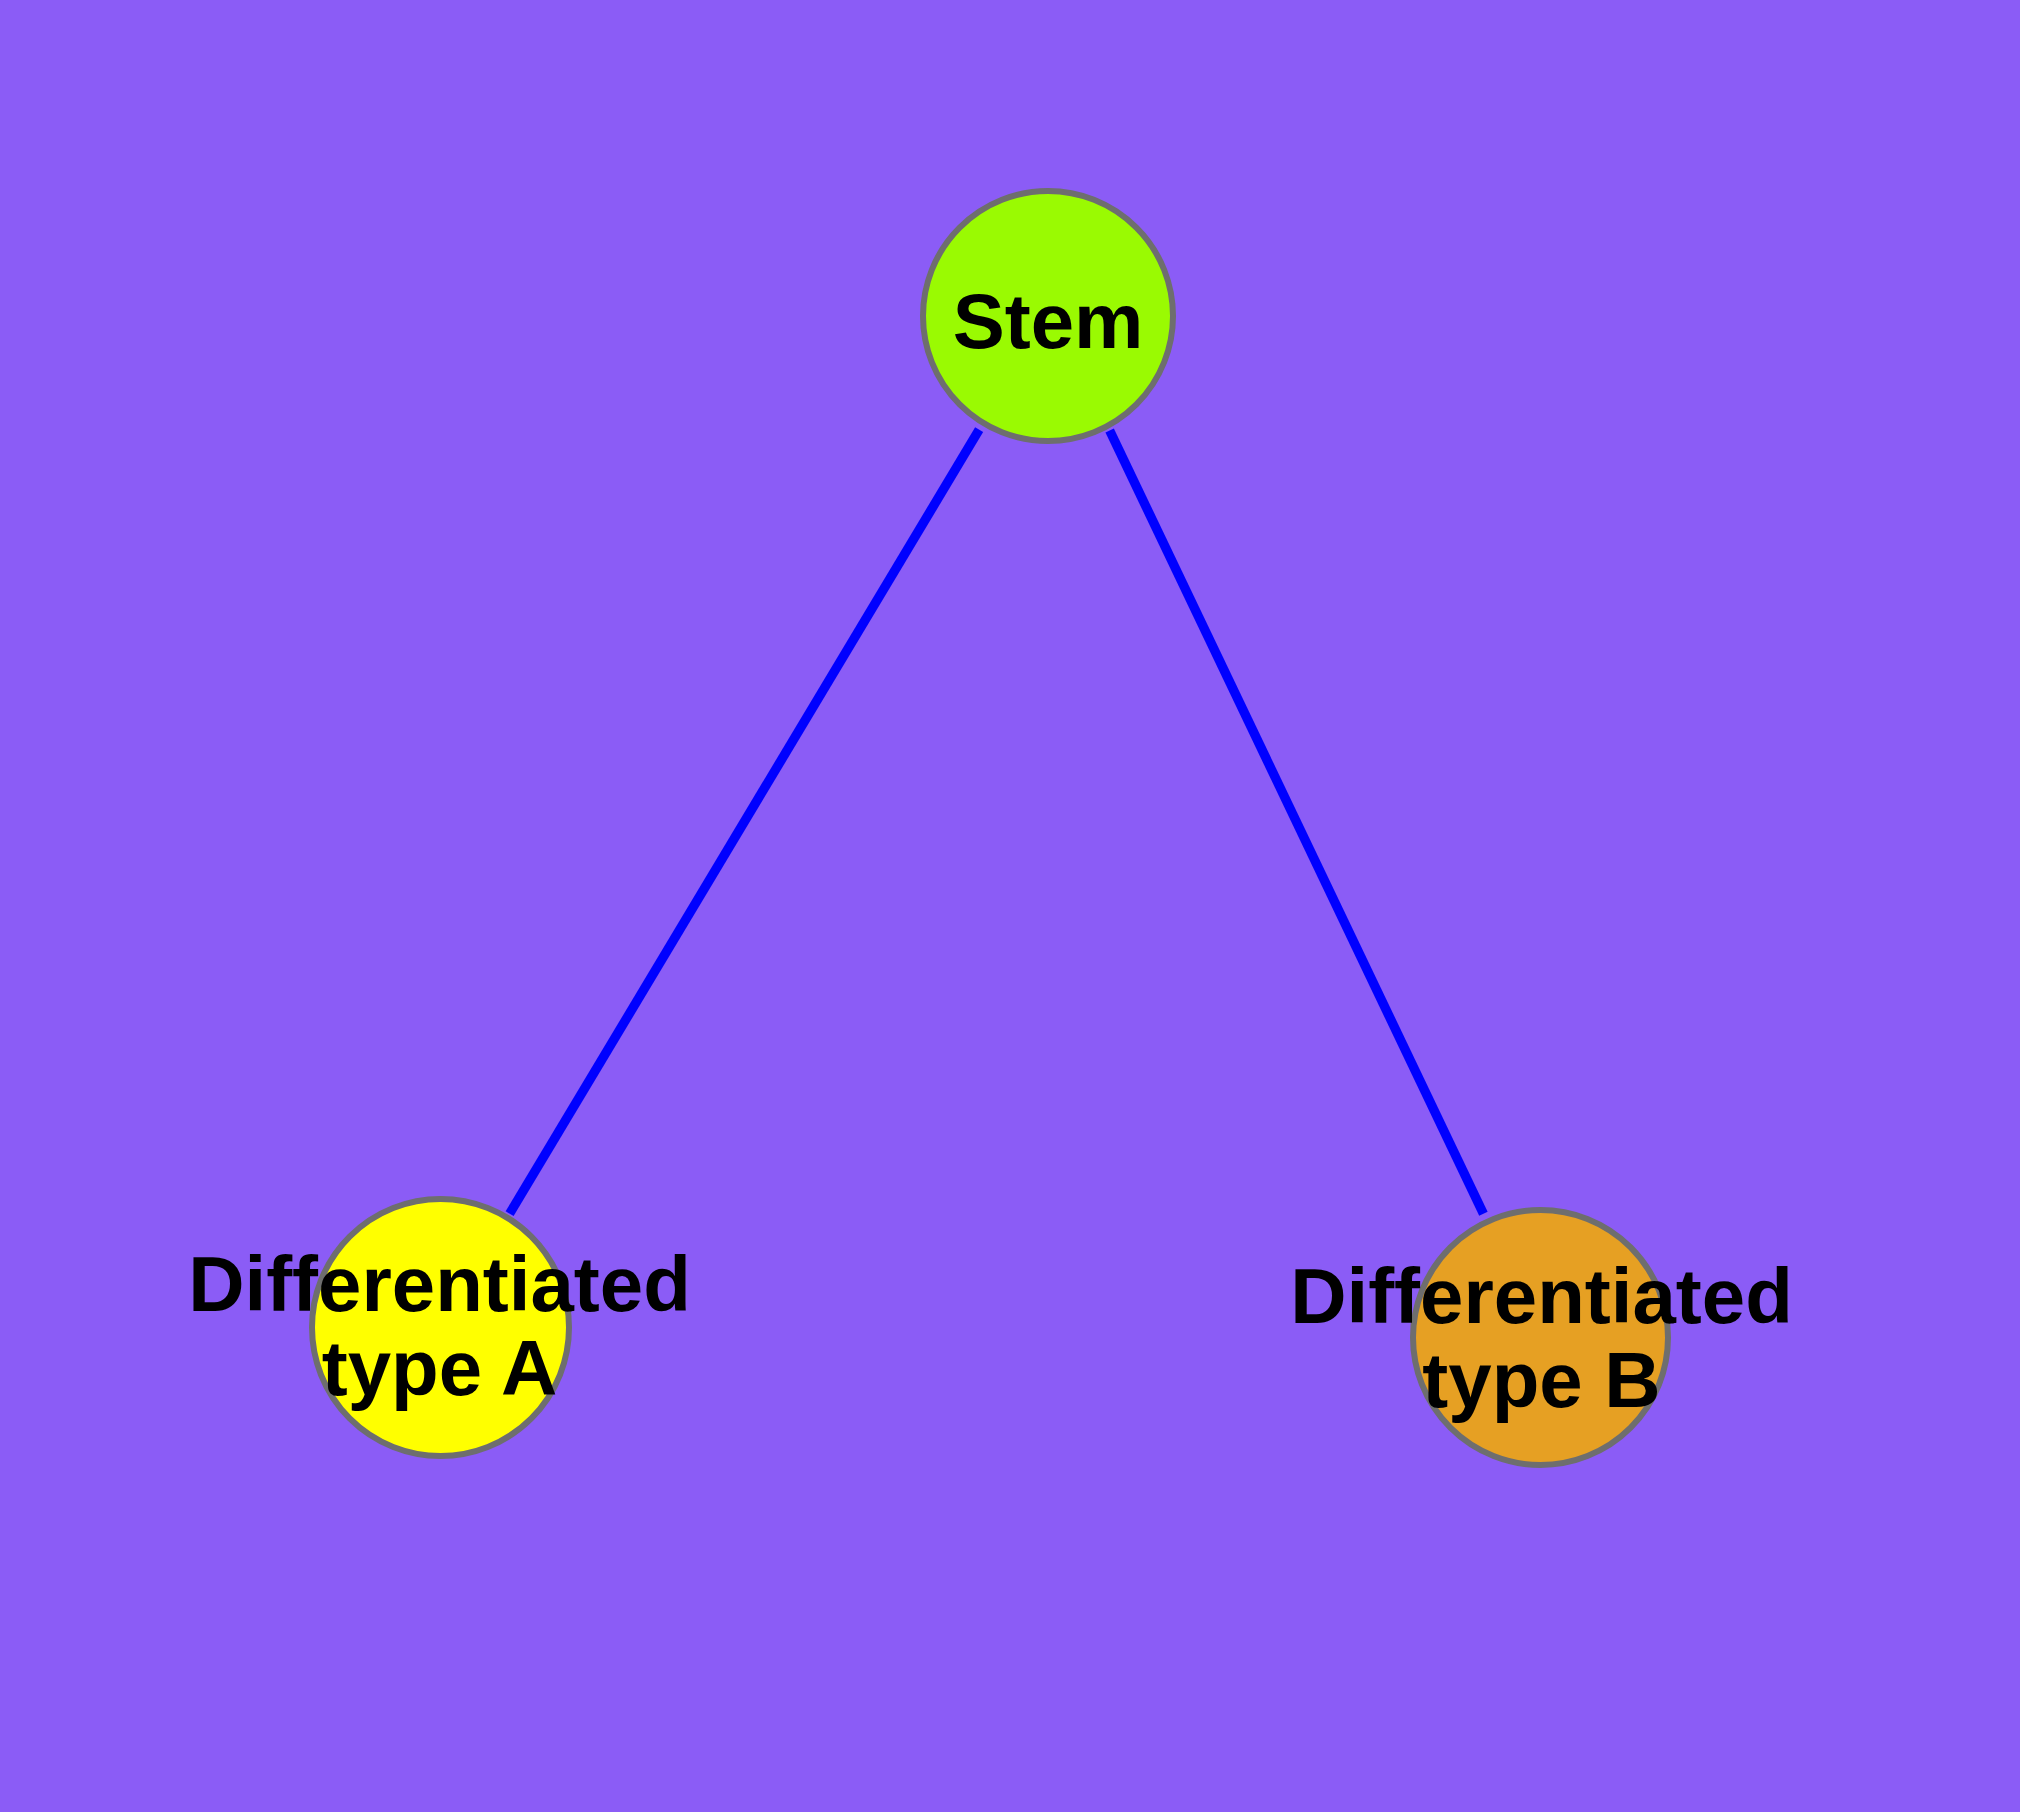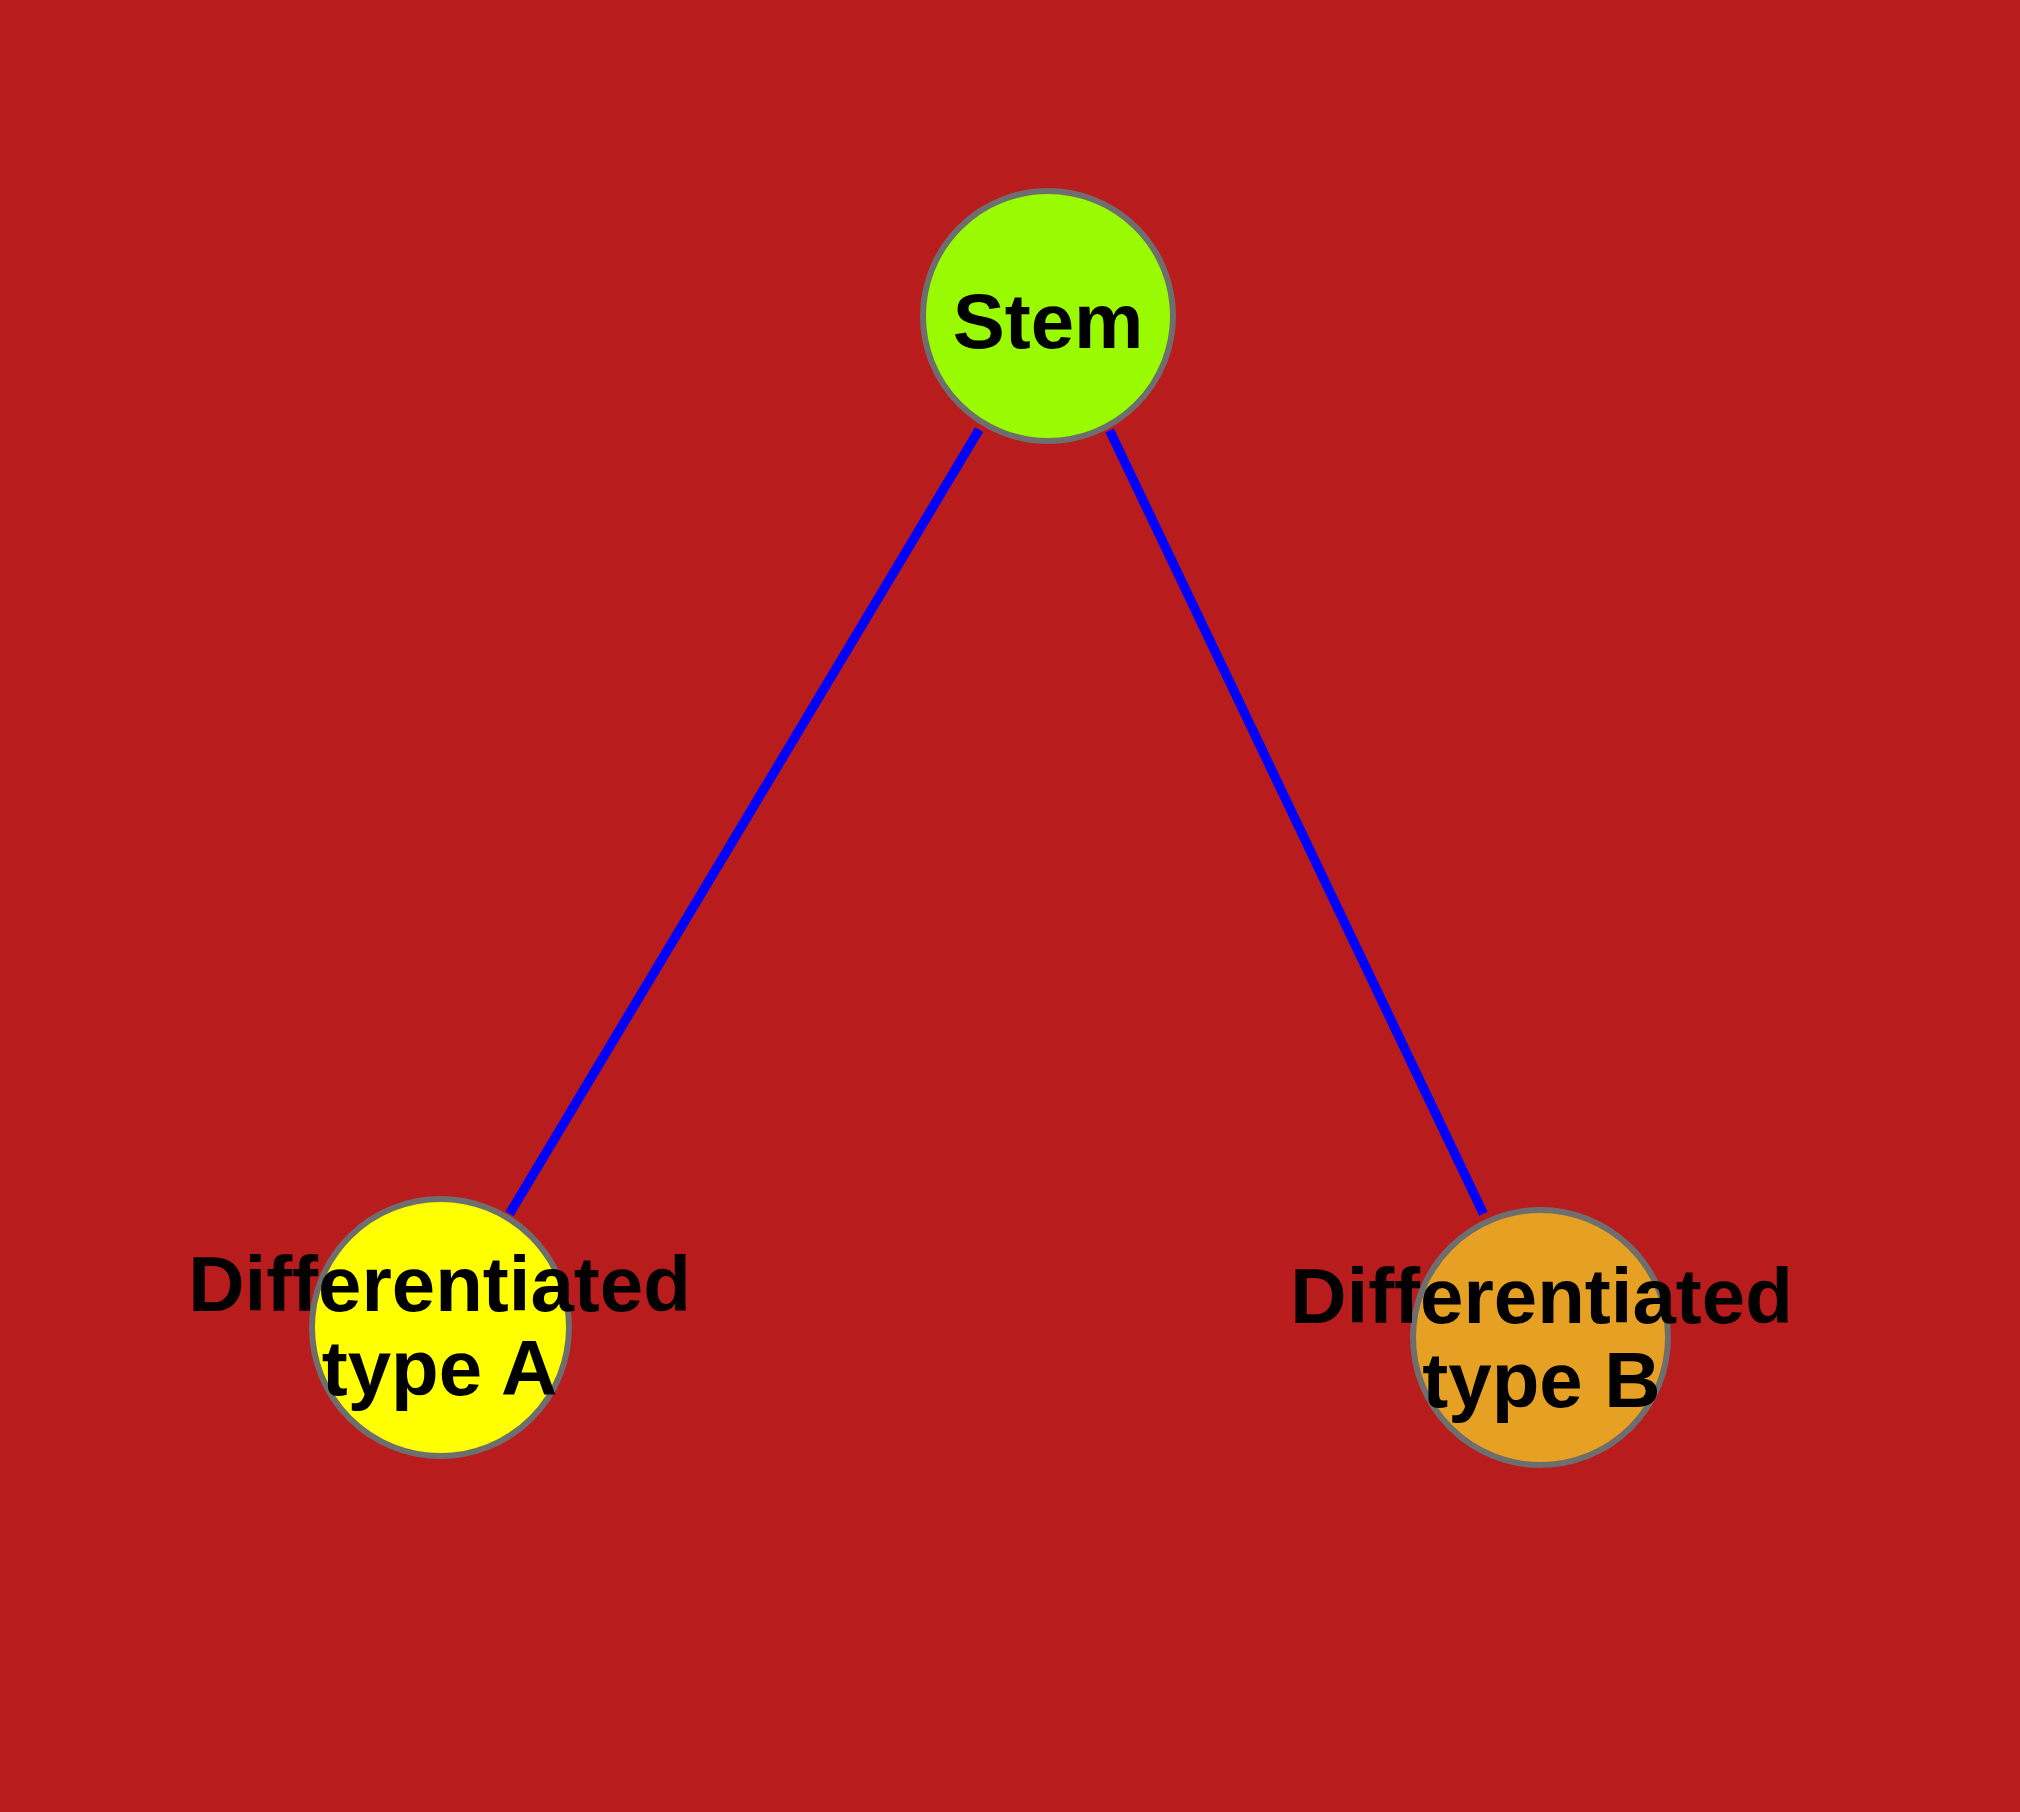--- a/index.html
+++ b/index.html
@@ -5,21 +5,21 @@
 <style>
   html, body {
     margin: 0;
     padding: 0;
     background: #ffffff;
   }
   #graph-canvas {
     position: relative;
     width: 2021px;
     height: 1812px;
-    background: #b91c1c;
+    background: #8b5cf6;
     overflow: hidden;
     font-family: "Liberation Sans", sans-serif;
   }
   #edge-layer {
     position: absolute;
     left: 0;
     top: 0;
     width: 2021px;
     height: 1812px;
   }

